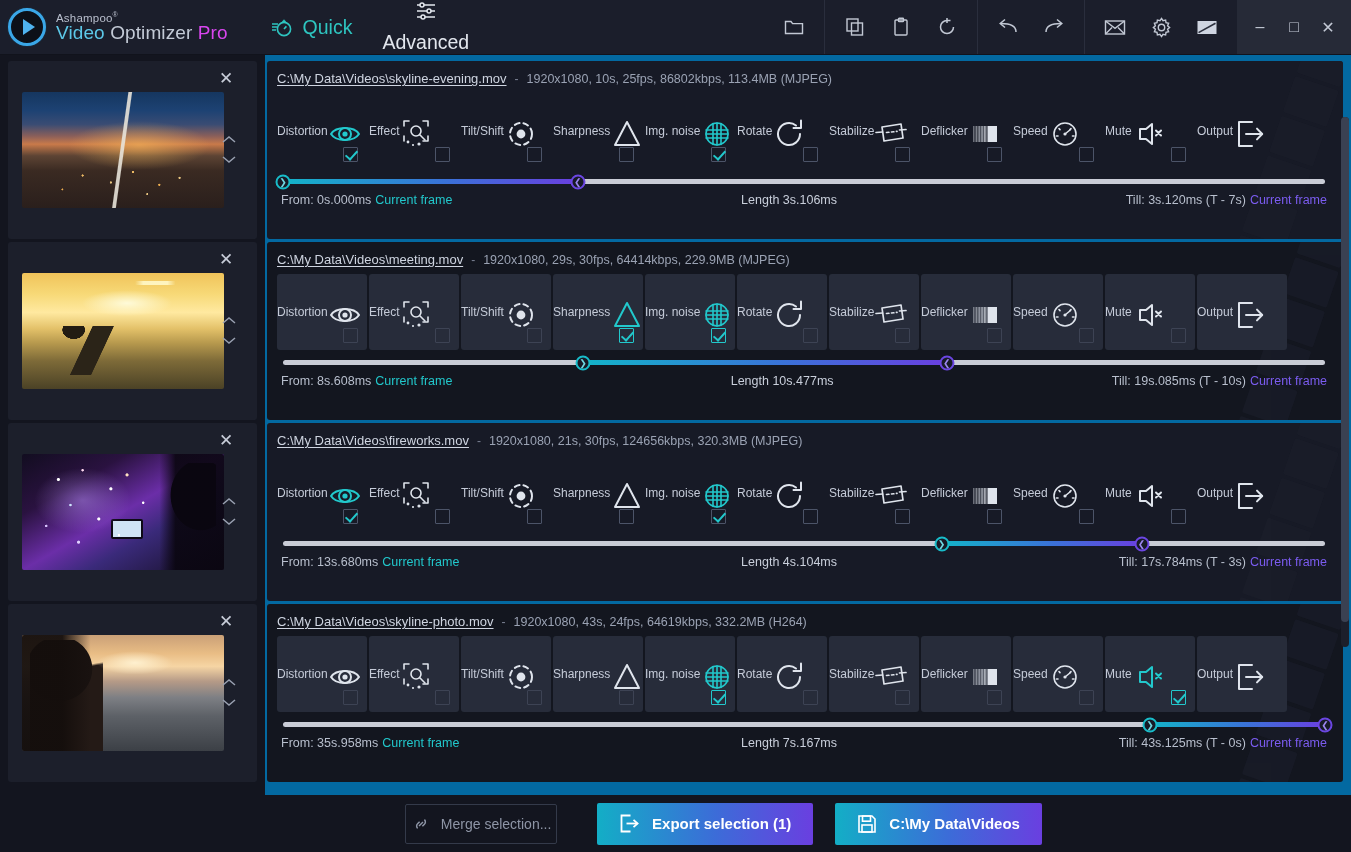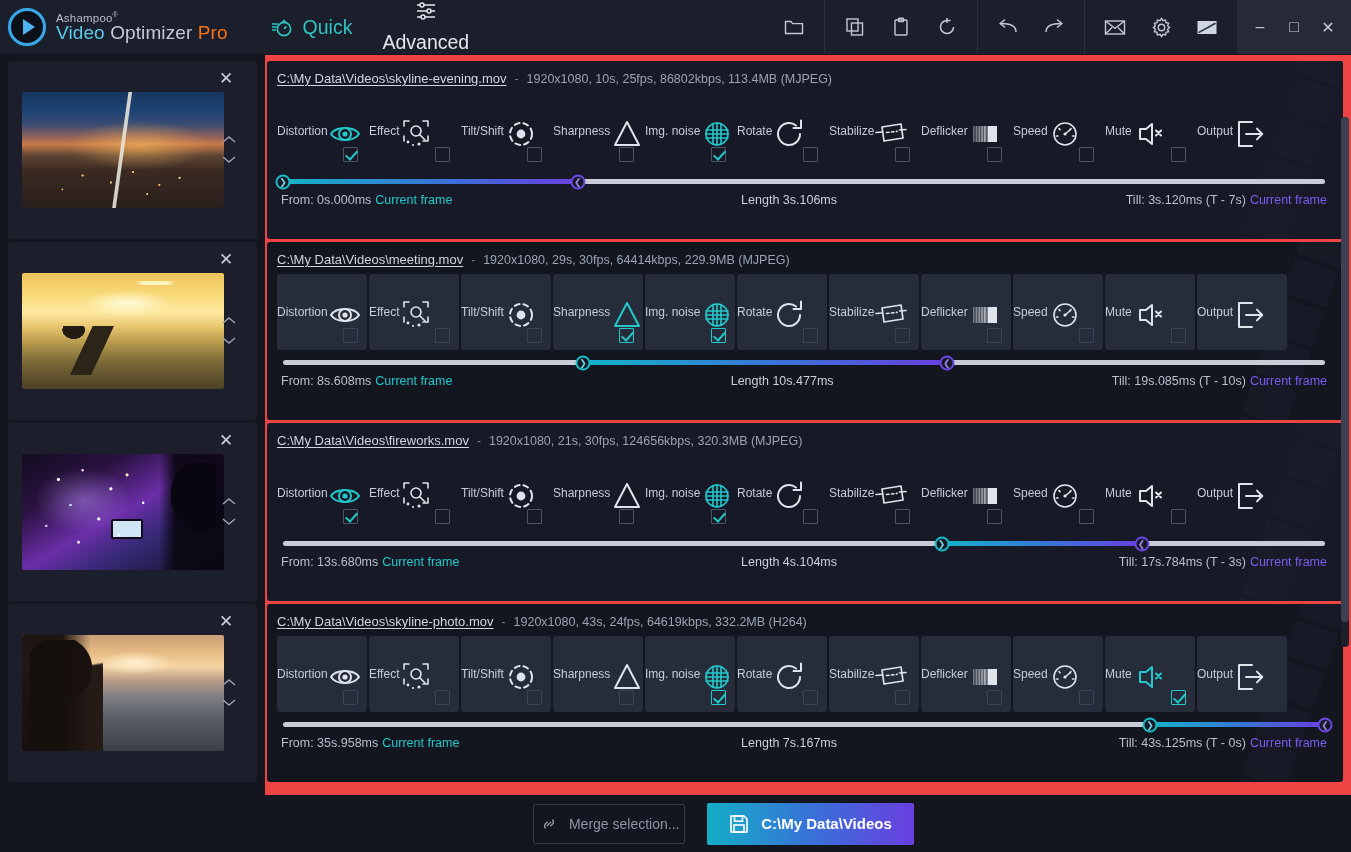--- a/index.html
+++ b/index.html
@@ -34,21 +34,21 @@
     border-left: 12px solid #4fb3ef;
     border-top: 8px solid transparent;
     border-bottom: 8px solid transparent;
   }
   .brand-txt { line-height: 1.05; }
   .brand-top { font-size: 11.5px; color: #b9bfcd; letter-spacing: .2px; }
   .brand-top sup { font-size: 7px; vertical-align: super; }
   .brand-bot { font-size: 19px; letter-spacing: .1px; }
   .brand-bot .w1 { color: #5cc8e8; }
   .brand-bot .w2 { color: #c3cad6; }
-  .brand-bot .w3 { color: #f97316; margin-top: 8px; }
+  .brand-bot .w3 { color: #d946ef; margin-top: 8px; }
 
   .modes { display: flex; align-items: center; margin-left: 42px; gap: 30px; }
   .mode { display: flex; align-items: center; gap: 9px; font-size: 19.5px; cursor: pointer; }
   .mode.active { color: #2ec5c0; text-align: right; }
   .mode.inactive { color: #e3e7ee; flex-direction: column; }
 
   .tb-right { margin-left: auto; display: flex; align-items: center; height: 100%; }
   .tb-group { display: flex; align-items: center; height: 100%; padding: 0 16px; gap: 18px; }
   .tb-group + .tb-group { border-left: 1px solid #2a2e3d; }
   .tb-btn {
@@ -164,21 +164,21 @@
       linear-gradient(to right, rgba(20,14,12,.95) 0 20%, transparent 34%);
   }
   .t-london .fig {
     position: absolute; left: 4%; top: 4%; width: 36%; height: 96%;
     background: radial-gradient(ellipse 62% 40% at 40% 26%, #191210 72%, transparent 74%),
                 linear-gradient(170deg, transparent 28%, #241a16 30%);
   }
 
   
   .rows {
-    flex: 1; background: #ef4444; padding: 6px 8px 0 2px;
+    flex: 1; background: #0369a1; padding: 6px 8px 0 2px;
     overflow: hidden; position: relative;
   }
   .vrow {
     position: relative; border-radius: 3px; margin-bottom: 3px;
     padding: 10px 12px 8px 10px; overflow: hidden;
   }
   .vrow.dark { background: #171a26; height: 178px; }
   .vrow.plain { background: #13161f; height: 178px; }
 
   
@@ -1116,20 +1116,30 @@
     <span>
       <svg width="20" height="20" viewBox="0 0 20 20" fill="none" stroke="#8e95a6" stroke-width="1.5">
         <path d="M8 12 L12 8"></path>
         <path d="M6.6 14.4 A3.2 3.2 0 0 1 6.6 9.8 L8.6 7.8"></path>
         <path d="M13.4 5.6 A3.2 3.2 0 0 1 13.4 10.2 L11.4 12.2"></path>
       </svg>
     </span>
     <span>Merge selection...</span>
   </div>
 
+  <div class="btn-grad">
+    <span>
+      <svg width="21" height="21" viewBox="0 0 21 21" fill="none" stroke="#fff" stroke-width="1.8">
+        <path d="M11.5 2.5 H2.5 V18.5 H11.5"></path>
+          <path d="M7.5 10.5 H18.5"></path>
+          <path d="M14.5 6.8 L18.6 10.5 L14.5 14.2"></path>
+      </svg>
+    </span>
+    <span>Export selection (1)</span>
+  </div>
 
   <div class="btn-grad second">
     <span>
       <svg width="20" height="20" viewBox="0 0 20 20" fill="none" stroke="#fff" stroke-width="1.6">
         <path d="M2 2 H15 L18 5 V18 H2 Z"></path>
           <rect x="5.5" y="2" width="8" height="5.2"></rect>
           <rect x="5" y="11" width="10" height="7"></rect>
       </svg>
     </span>
     <span>C:\My Data\Videos</span>

